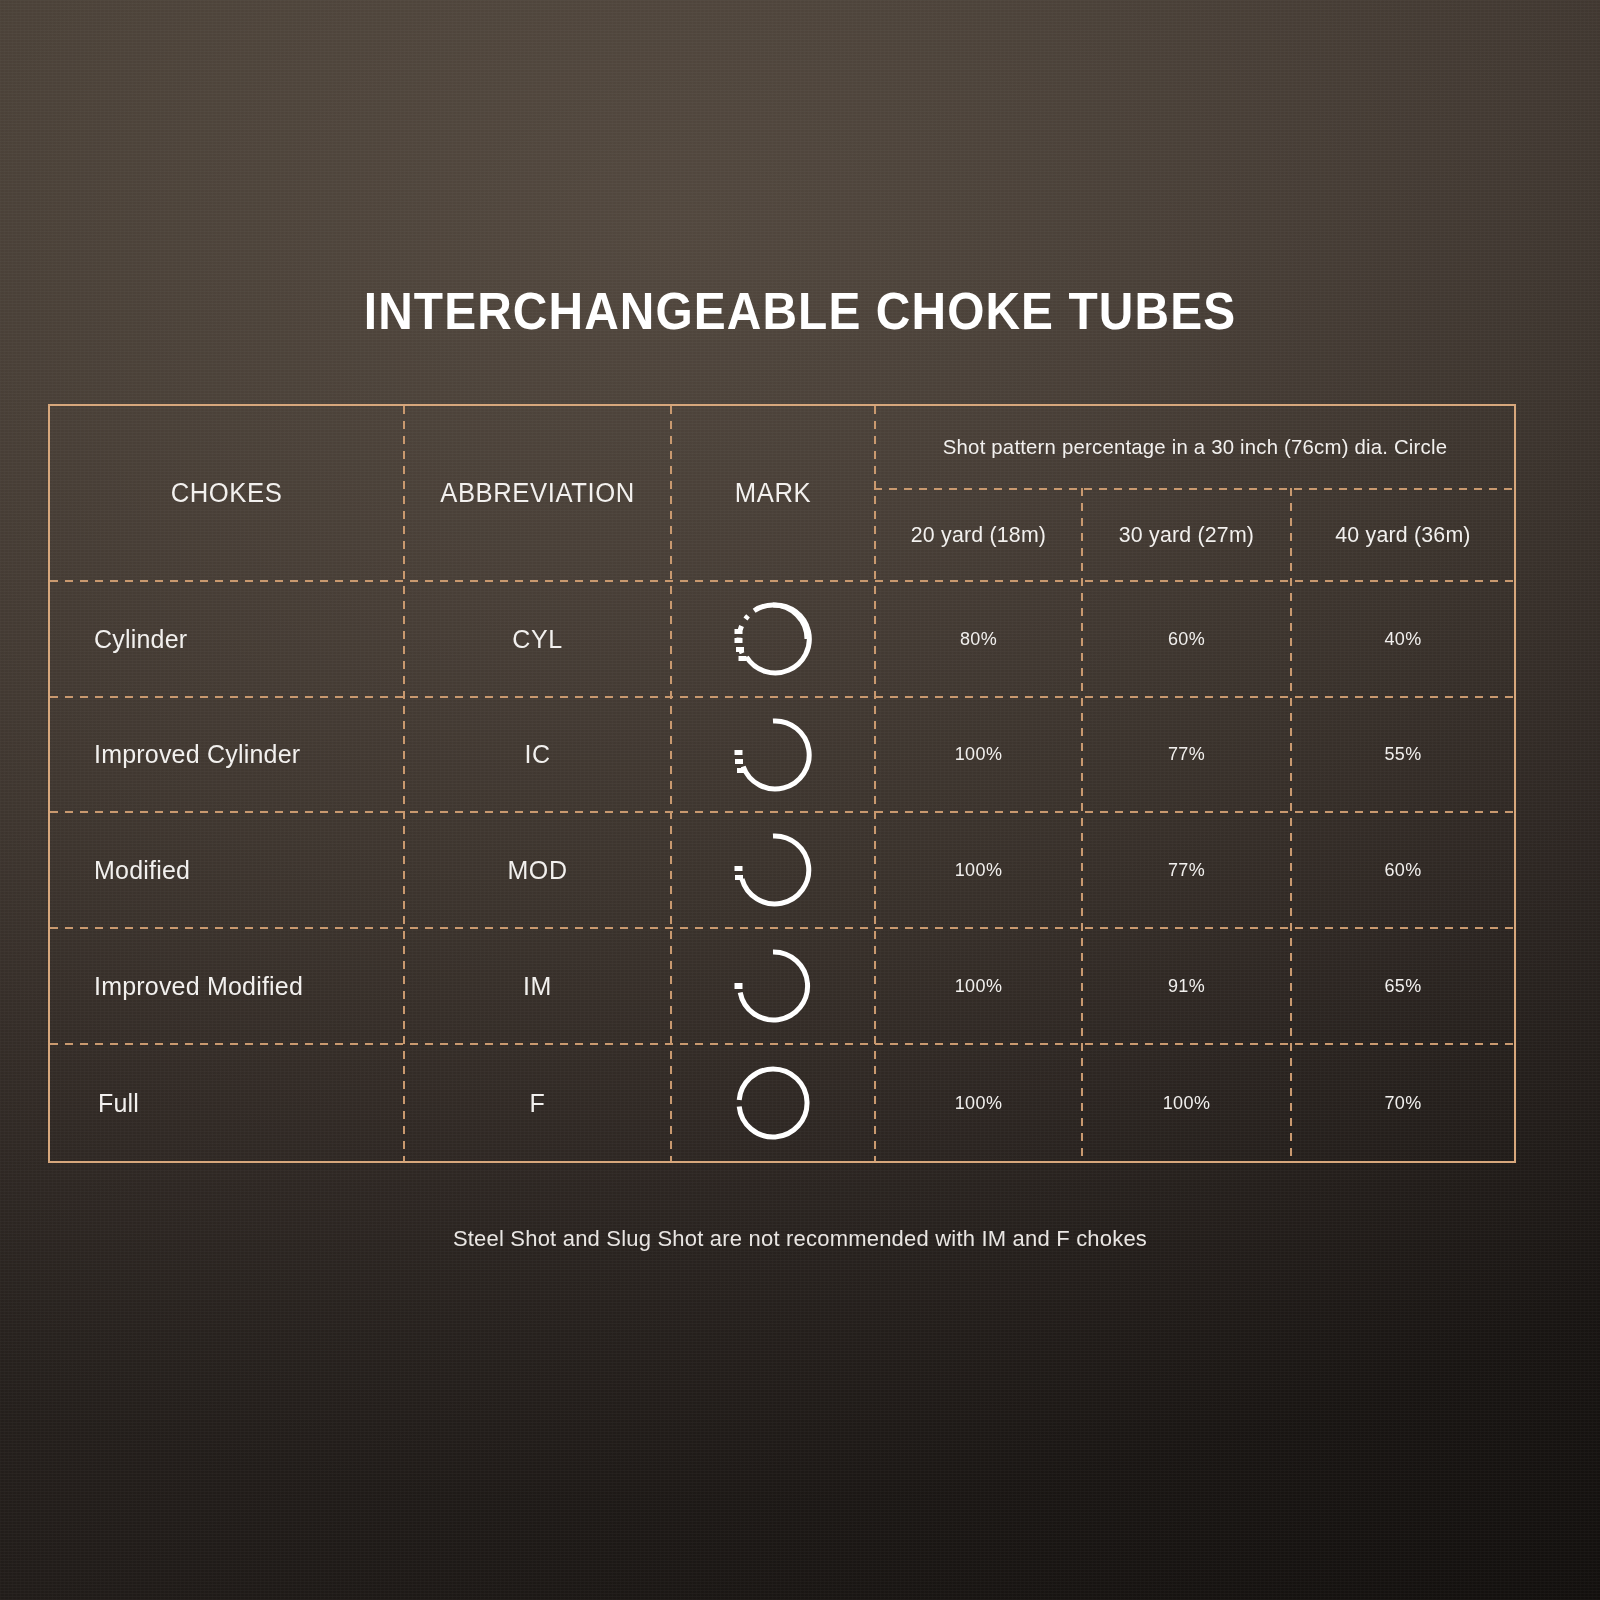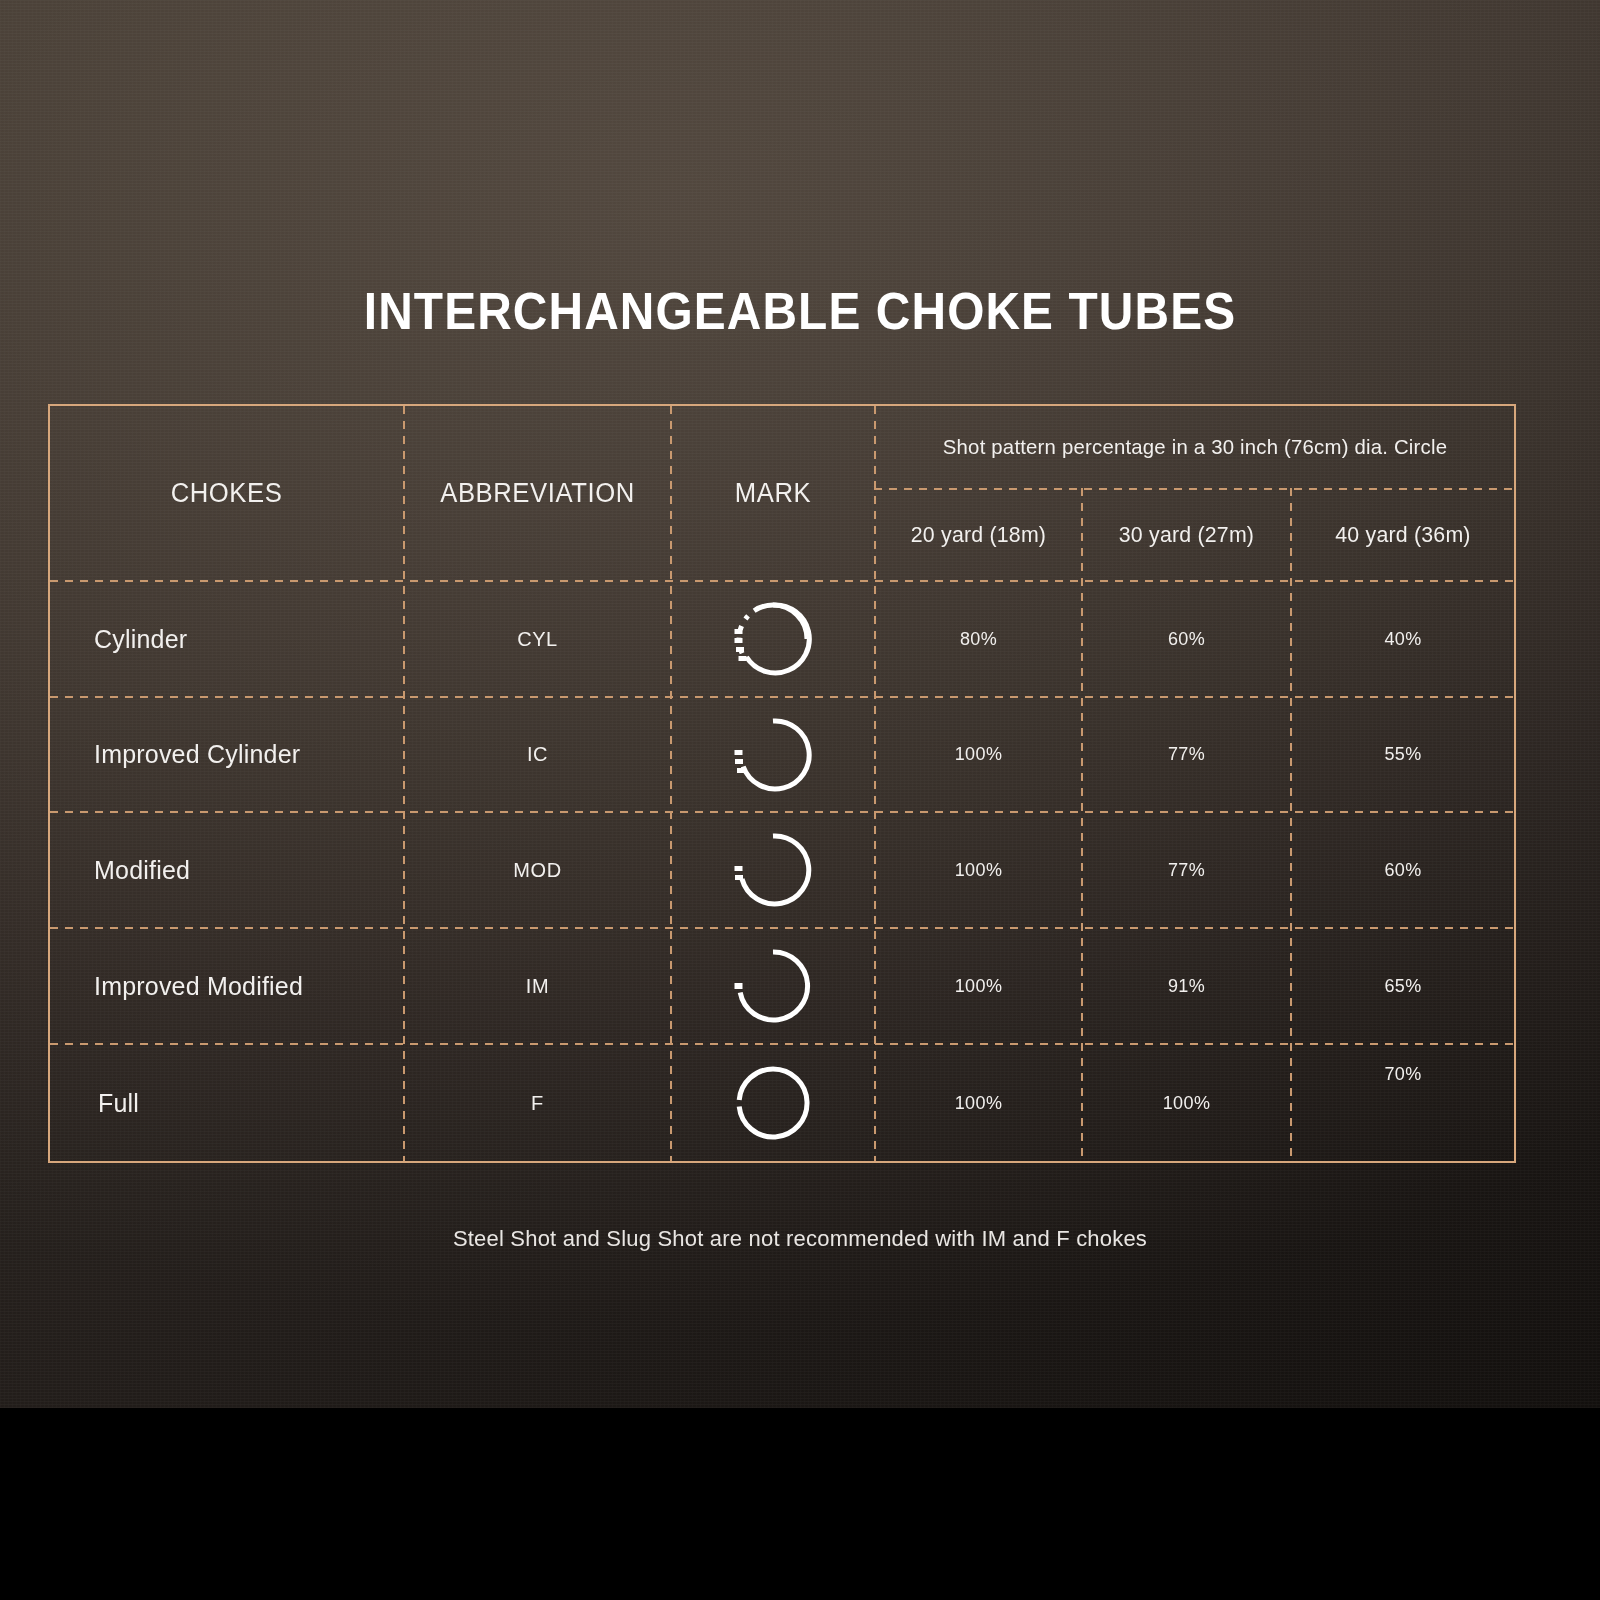--- a/index.html
+++ b/index.html
@@ -3,21 +3,21 @@
 <meta charset="utf-8">
 <style>
   html, body {
     margin: 0;
     padding: 0;
     background: #000;
   }
   #page {
     position: relative;
     width: 1600px;
-    height: 1408px;
+    height: 1600px;
     overflow: hidden;
     font-family: "Liberation Sans", "DejaVu Sans", sans-serif;
     background-color: #181411;
     background-image:
       radial-gradient(ellipse 110% 80% at 42% 14%, #332c26 0%, #2b2520 28%, #221d19 52%, #171311 74%, #0c0a09 100%),
       linear-gradient(155deg, #2c2620 0%, #241f1b 35%, #161311 68%, #070605 100%);
     background-blend-mode: screen, normal;
   }
   #grain {
     position: absolute;
@@ -85,21 +85,21 @@
   }
   .hdr-main { font-size: 27px; letter-spacing: .6px; transform: scaleX(.95); }
   .hdr-span { font-size: 21px; letter-spacing: .2px; transform: scaleX(.97); }
   .hdr-sub  { font-size: 22px; letter-spacing: .2px; transform: scaleX(.97); }
   .name-cell {
     font-size: 25px;
     justify-content: flex-start;
     padding-left: 44px;
     letter-spacing: .2px;
   }
-  .abbr-cell { font-size: 20px; letter-spacing: .6px; }
+  .abbr-cell { font-size: 25px; letter-spacing: .6px; }
   .pct-cell  { font-size: 18px; letter-spacing: .4px; }
 
   
   .mark-cell { }
   .mark-svg { display: block; }
 
   
   #note {
     position: absolute;
     top: 1226px;
@@ -201,17 +201,17 @@
     <div class="cell name-cell" style="left:4px; top:639px; width:353px; height:116px;">Full</div>
     <div class="cell abbr-cell" style="left:355px; top:639px; width:265px; height:116px;">F</div>
     <div class="cell mark-cell" style="left:622px; top:639px; width:202px; height:116px;">
       <svg class="mark-svg" width="86" height="86" viewBox="0 0 86 86">
         <path d="M 43 9 A 34 34 0 1 1 9.2 46.5" fill="none" stroke="#ffffff" stroke-width="5" stroke-linecap="butt"></path>
         <path d="M 43 9 A 34 34 0 0 0 9.2 40.0" fill="none" stroke="#ffffff" stroke-width="5" stroke-linecap="butt"></path>
       </svg>
     </div>
     <div class="cell pct-cell" style="left:826px; top:639px; width:205px; height:116px;">100%</div>
     <div class="cell pct-cell" style="left:1033px; top:639px; width:207px; height:116px;">100%</div>
-    <div class="cell pct-cell" style="left:1242px; top:610px; width:222px; height:116px;">70%</div>
+    <div class="cell pct-cell" style="left:1242px; top:639px; width:222px; height:116px;">70%</div>
   </div>
 
   <div id="note">Steel Shot and Slug Shot are not recommended with IM and F chokes</div>
 </div>
 
 </body></html>

